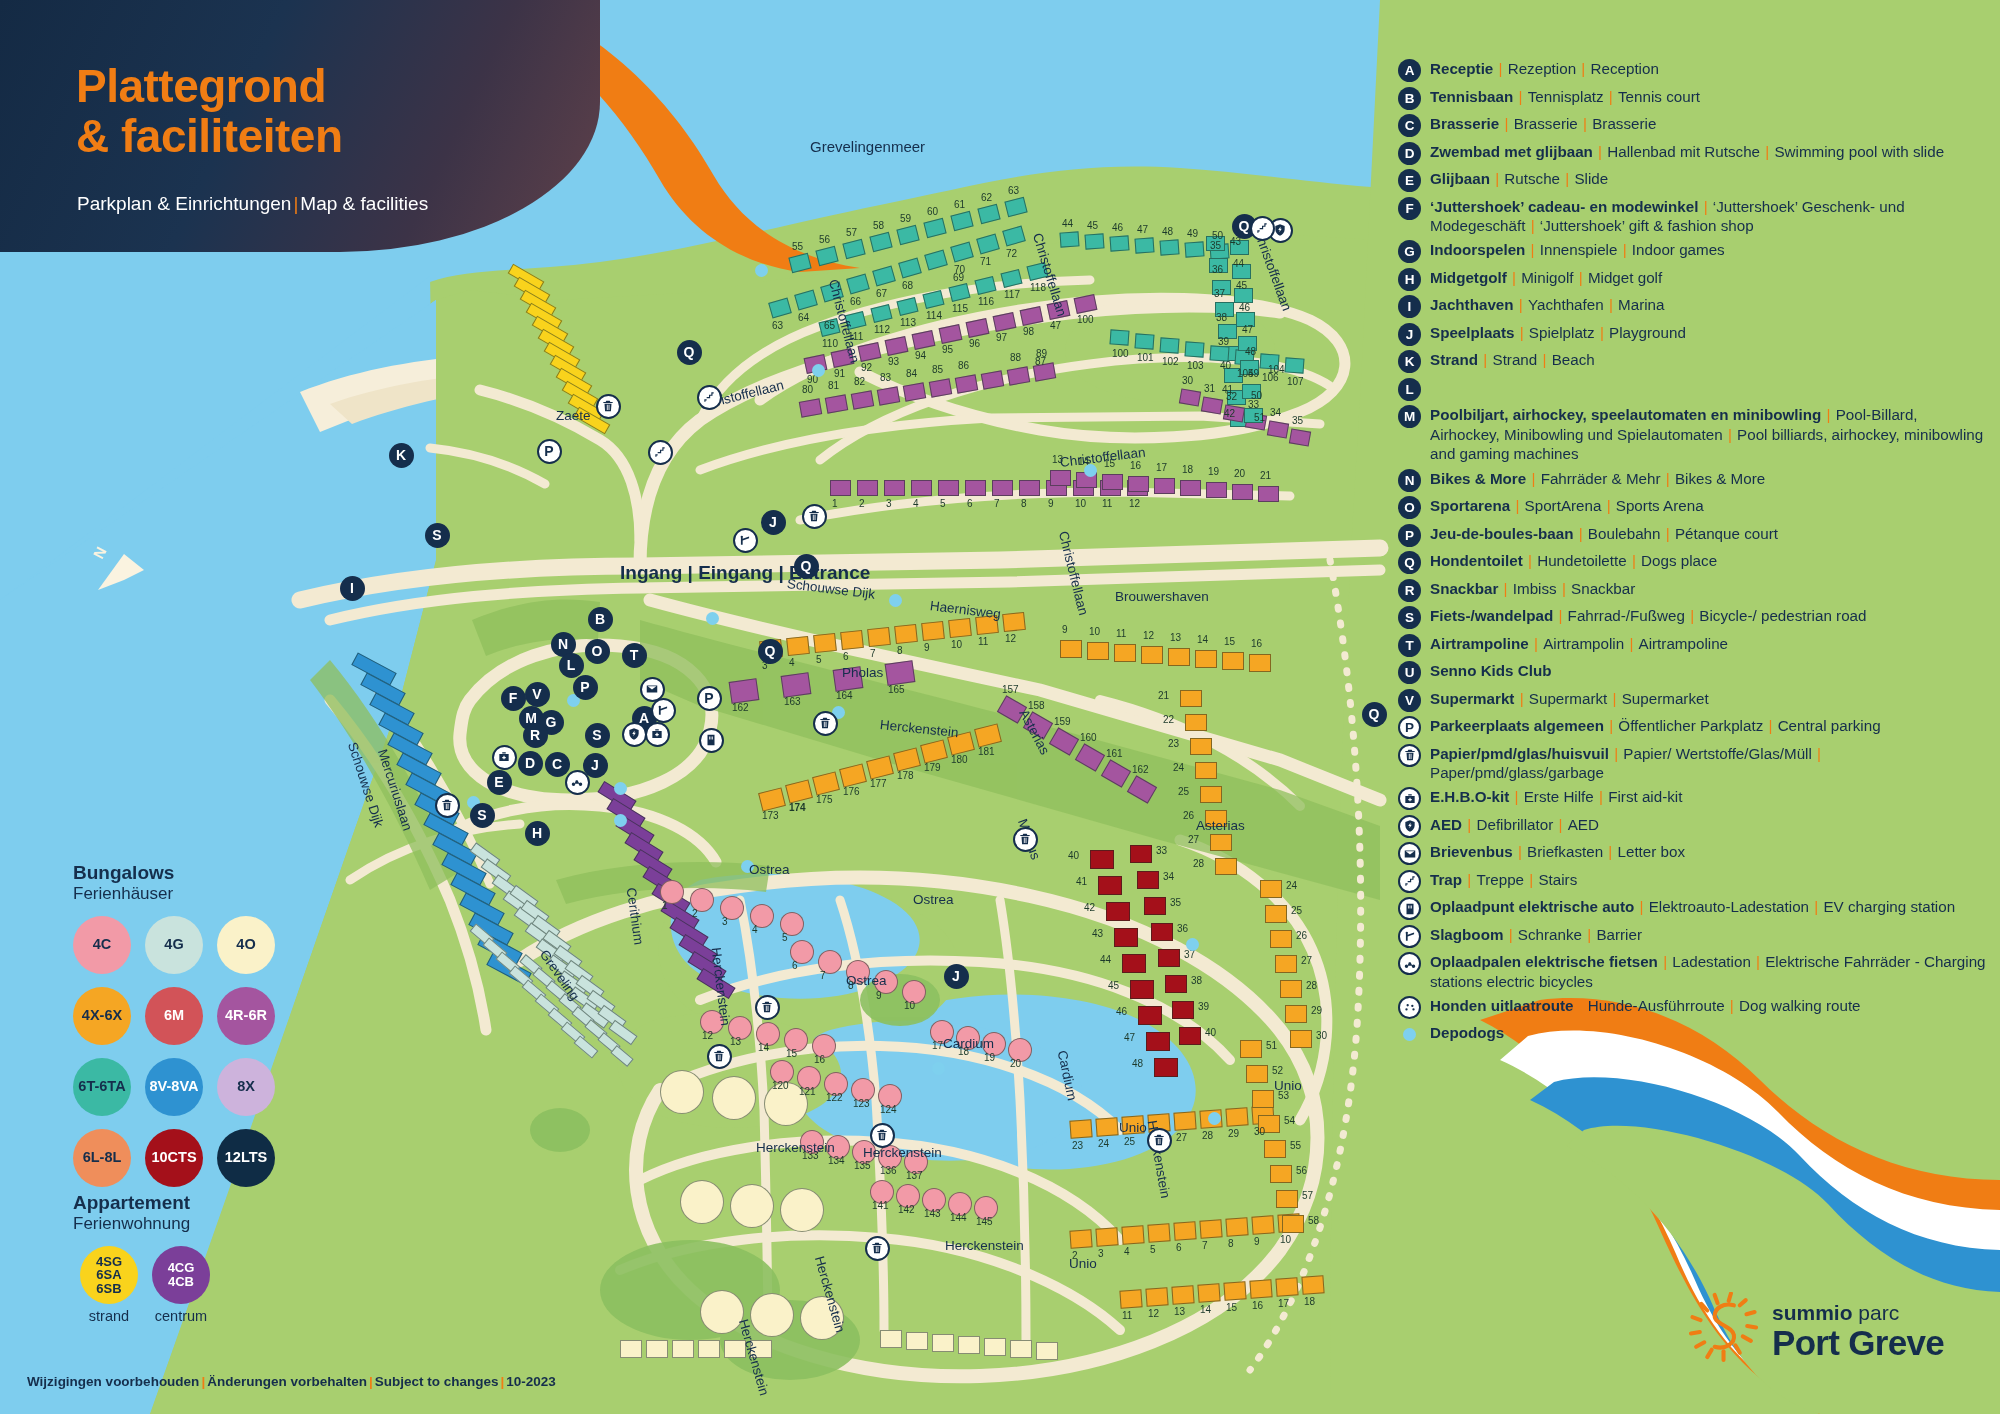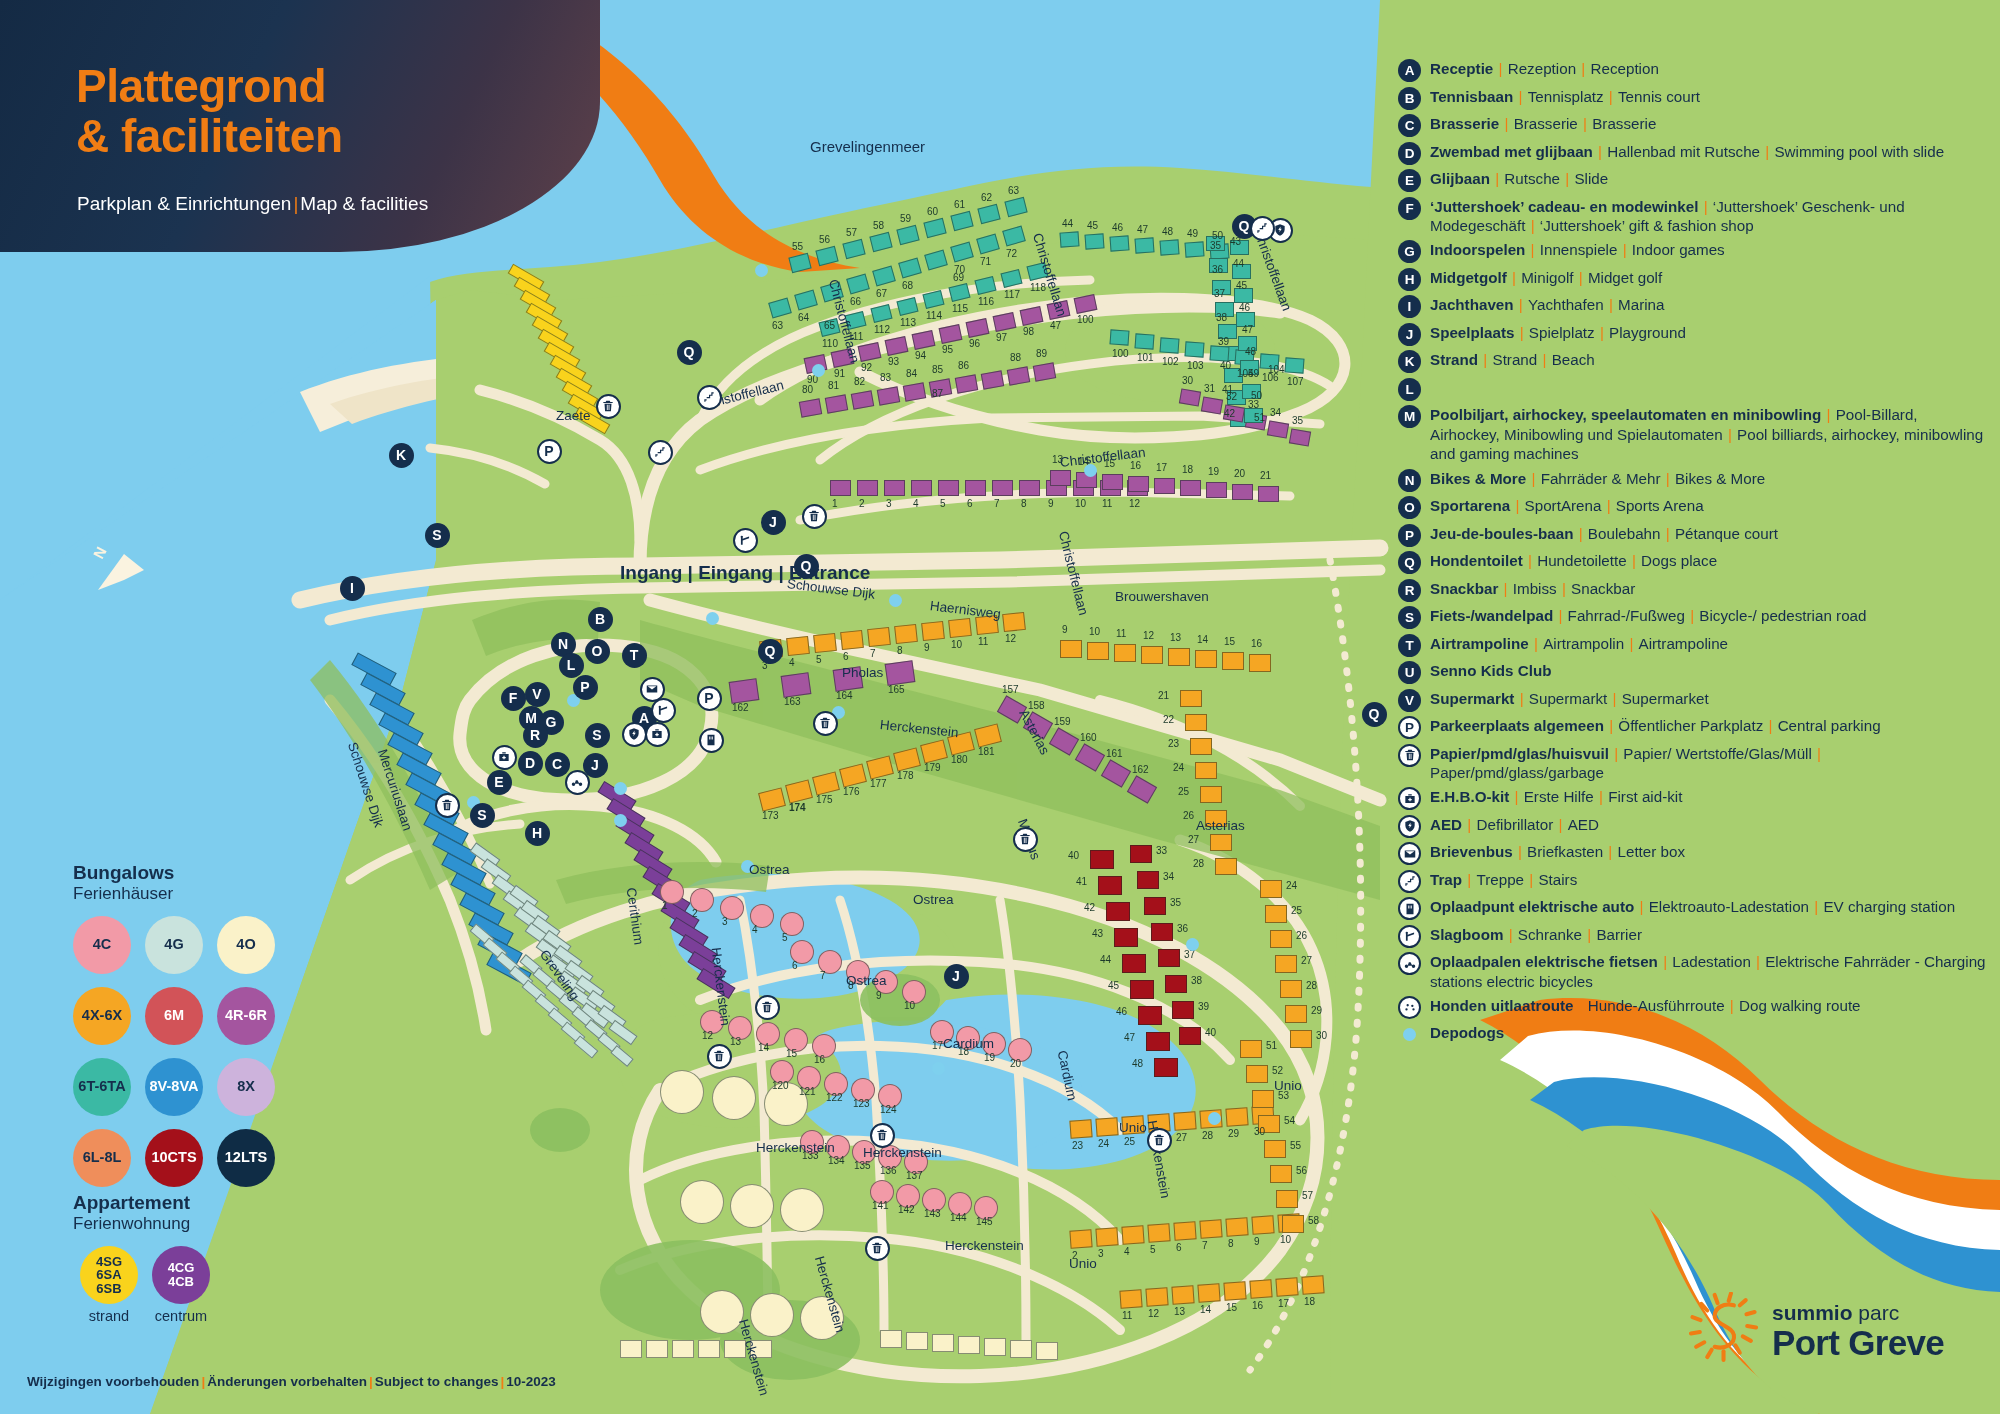--- a/index.html
+++ b/index.html
@@ -532,21 +532,21 @@
       <div class="plotnum" style="left: 854px; top: 376px;">82</div>
       <div class="house" style="left: 878px; top: 388px; width: 21px; height: 16px; background: rgb(164, 85, 159); transform: rotate(-10deg);"></div>
       <div class="plotnum" style="left: 880px; top: 372px;">83</div>
       <div class="house" style="left: 904px; top: 384px; width: 21px; height: 16px; background: rgb(164, 85, 159); transform: rotate(-10deg);"></div>
       <div class="plotnum" style="left: 906px; top: 368px;">84</div>
       <div class="house" style="left: 930px; top: 380px; width: 21px; height: 16px; background: rgb(164, 85, 159); transform: rotate(-10deg);"></div>
       <div class="plotnum" style="left: 932px; top: 364px;">85</div>
       <div class="house" style="left: 956px; top: 376px; width: 21px; height: 16px; background: rgb(164, 85, 159); transform: rotate(-10deg);"></div>
       <div class="plotnum" style="left: 958px; top: 360px;">86</div>
       <div class="house" style="left: 982px; top: 372px; width: 21px; height: 16px; background: rgb(164, 85, 159); transform: rotate(-10deg);"></div>
-      <div class="plotnum" style="left: 932px; top: 356px; margin-top: 32px;">87</div>
+      <div class="plotnum" style="left: 1035px; top: 356px;">87</div>
       <div class="house" style="left: 1008px; top: 368px; width: 21px; height: 16px; background: rgb(164, 85, 159); transform: rotate(-10deg);"></div>
       <div class="plotnum" style="left: 1010px; top: 352px;">88</div>
       <div class="house" style="left: 1034px; top: 364px; width: 21px; height: 16px; background: rgb(164, 85, 159); transform: rotate(-10deg);"></div>
       <div class="plotnum" style="left: 1036px; top: 348px;">89</div>
       <div class="house" style="left: 830px; top: 480px; width: 21px; height: 16px; background: rgb(164, 85, 159);"></div>
       <div class="plotnum" style="left: 832px; top: 498px;">1</div>
       <div class="house" style="left: 857px; top: 480px; width: 21px; height: 16px; background: rgb(164, 85, 159);"></div>
       <div class="plotnum" style="left: 859px; top: 498px;">2</div>
       <div class="house" style="left: 884px; top: 480px; width: 21px; height: 16px; background: rgb(164, 85, 159);"></div>
       <div class="plotnum" style="left: 886px; top: 498px;">3</div>

